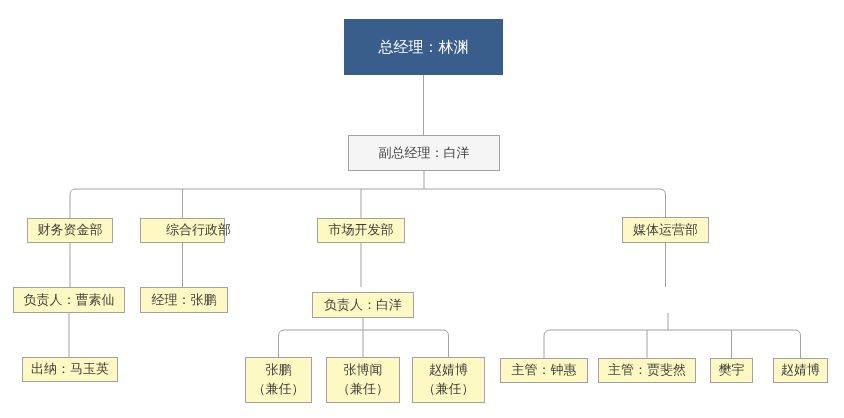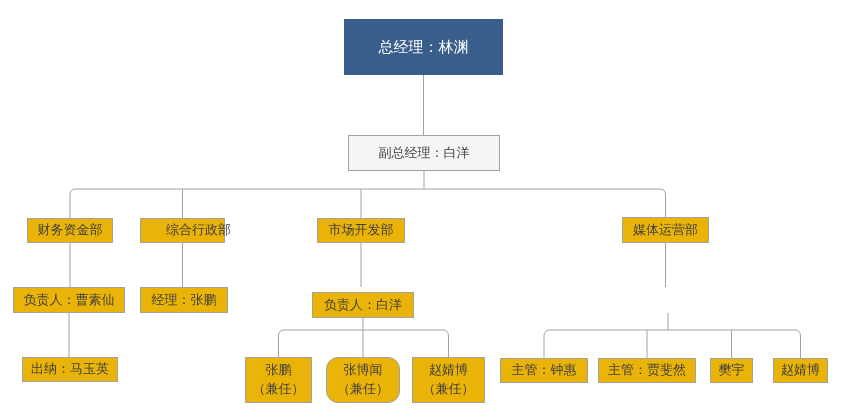--- a/index.html
+++ b/index.html
@@ -18,21 +18,21 @@
     pointer-events: none;
   }
   .node {
     position: absolute;
     box-sizing: border-box;
     display: flex;
     flex-direction: column;
     align-items: center;
     justify-content: center;
     border: 1px solid #a2a2a2;
-    background: #eab308;
+    background: #fef9c3;
     color: #3f3f3f;
     font-size: 13px;
     line-height: 1.45;
     text-align: center;
     white-space: nowrap;
   }
   .node.root {
     background: #395e8b;
     border: 1px solid #395e8b;
     color: #ffffff;
@@ -50,21 +50,21 @@
   #n-dept3  { left: 622px; top: 217px; width: 87px;  height: 26px; }
 
   #n-lead0  { left: 13px;  top: 287px; width: 112px; height: 26px; }
   #n-lead1  { left: 140px; top: 287px; width: 88px;  height: 26px; }
   #n-lead2  { left: 312px; top: 292px; width: 102px; height: 26px; }
   #n-lead3  { left: 612px; top: 287px; width: 112px; height: 26px; }
 
   #n-fin0   { left: 22px;  top: 357px; width: 96px;  height: 25px; }
 
   #n-mkt0   { left: 245px; top: 357px; width: 67px;  height: 46px; }
-  #n-mkt1   { left: 326px; top: 357px; width: 74px;  height: 46px; border-radius: 12px; }
+  #n-mkt1   { left: 326px; top: 357px; width: 74px;  height: 46px; }
   #n-mkt2   { left: 412px; top: 357px; width: 73px;  height: 46px; }
 
   #n-med0   { left: 500px; top: 358px; width: 88px;  height: 25px; }
   #n-med1   { left: 598px; top: 358px; width: 98px;  height: 25px; justify-content: center; }
   #n-med2   { left: 710px; top: 358px; width: 43px;  height: 25px; justify-content: center; }
   #n-med3   { left: 773px; top: 358px; width: 55px;  height: 25px; }
 </style>
 </head>
 <body>
 

